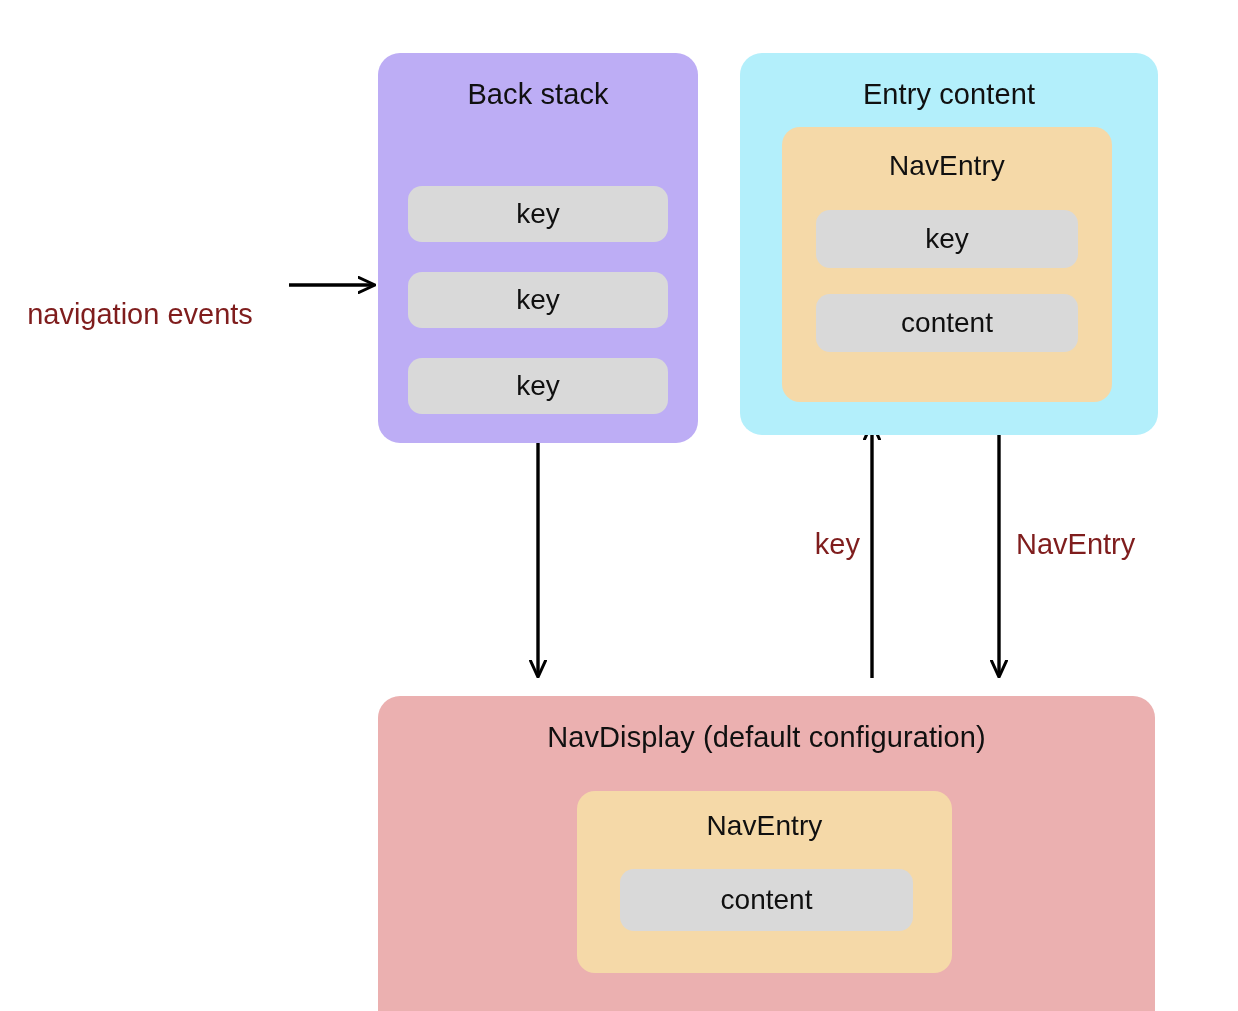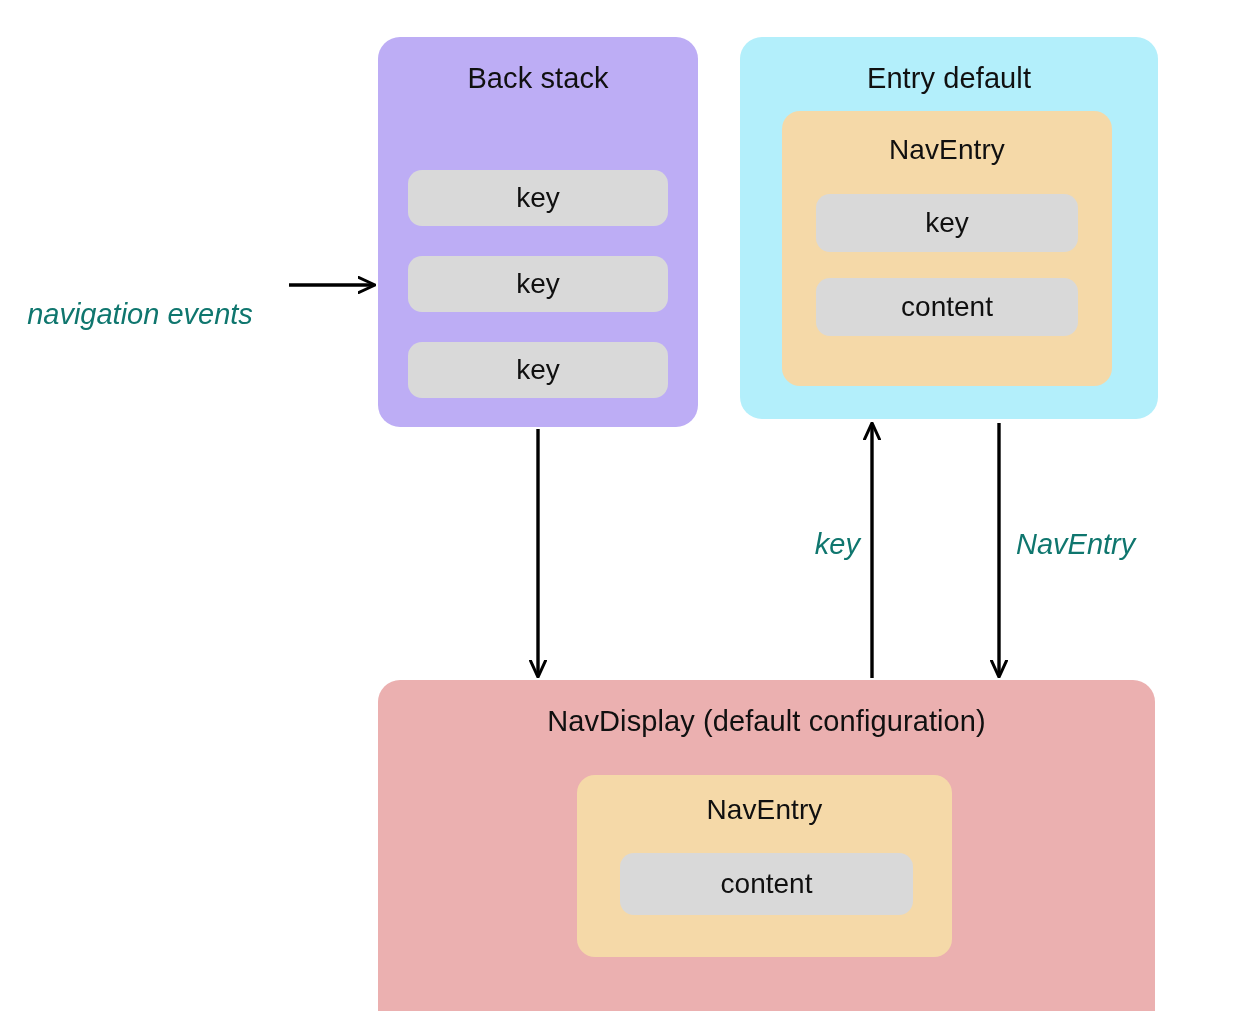--- a/index.html
+++ b/index.html
@@ -20,20 +20,21 @@
     height: 1011px;
     background: #ffffff;
     overflow: hidden;
   }
 
   
   .box {
     position: absolute;
     box-sizing: border-box;
     border-radius: 22px;
+    margin-top: 16px;
   }
   .box-title {
     position: absolute;
     left: 0;
     right: 0;
     text-align: center;
     font-size: 29px;
     line-height: 34px;
     letter-spacing: 0.1px;
     color: #101010;
@@ -134,23 +135,22 @@
     top: 78px;
     width: 293px;
     height: 62px;
   }
 
   
   .free-label {
     position: absolute;
     font-size: 29px;
     line-height: 40px;
-    color: #0f766e;
+    color: #7f1d1d;
     white-space: pre;
-    font-style: italic;
   }
   #nav-events-label {
     left: 10px;
     top: 214px;
     width: 260px;
     text-align: center;
   }
   #key-arrow-label {
     left: 760px;
     top: 524px;
@@ -208,21 +208,21 @@
   </div>
 
   <div id="back-stack" class="box">
     <div class="box-title">Back stack</div>
     <div id="bs-chip-0" class="chip">key</div>
     <div id="bs-chip-1" class="chip">key</div>
     <div id="bs-chip-2" class="chip">key</div>
   </div>
 
   <div id="entry-provider" class="box">
-    <div class="box-title">Entry default</div>
+    <div class="box-title">Entry content</div>
 
     <div id="ep-naventry">
       <div class="box-title">NavEntry</div>
       <div id="ep-chip-key" class="chip">key</div>
       <div id="ep-chip-content" class="chip">content</div>
     </div>
   </div>
 
   <div id="key-arrow-label" class="free-label">key</div>
 

